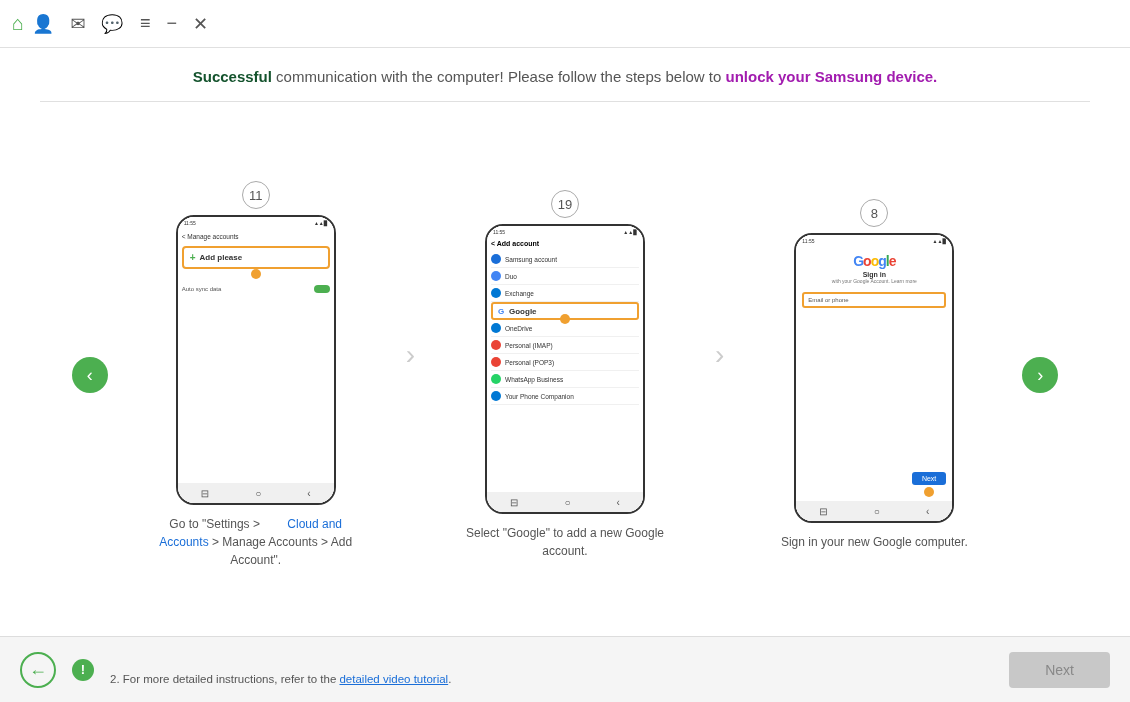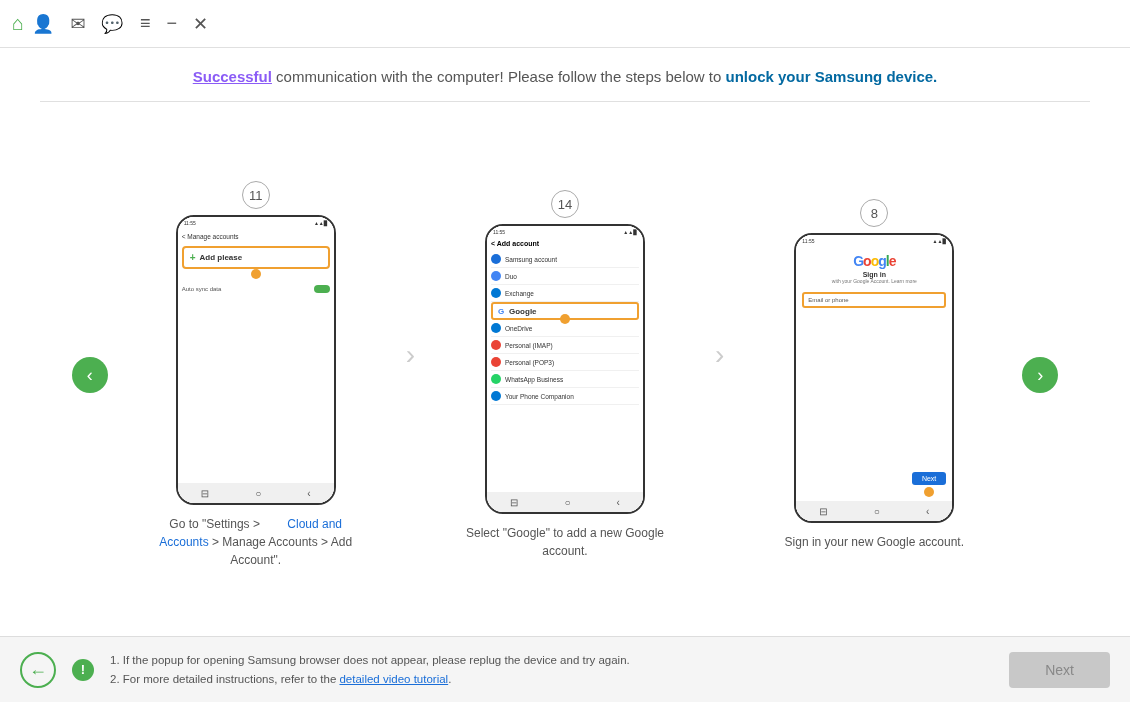--- a/index.html
+++ b/index.html
@@ -334,21 +334,21 @@
     <span>💬</span>
     <span>≡</span>
     <span>−</span>
     <span>✕</span>
   </div>
 </div>
 
 <div class="main-content">
 
   <div class="subtitle">
-    <span style="color:#555;"><span style="color:#8b5cf6;font-weight:bold;text-decoration:underline;">Successful</span> communication with the computer! Please follow the steps below to </span><span style="color:#0369a1;font-weight:bold;">unlock your Samsung device.</span>
+    <span style="color:#555;"><span style="color:#14532d;font-weight:bold;">Successful</span> communication with the computer! Please follow the steps below to </span><span style="color:#a21caf;font-weight:bold;">unlock your Samsung device.</span>
   </div>
 
   <div class="divider"></div>
 
   <div class="steps-container">
 
     <button class="nav-arrow">‹</button>
 
     <div class="step-item">
       <div class="step-number">11</div>
@@ -382,21 +382,21 @@
         </div>
       </div>
       <div class="step-description">
         Go to "Settings &gt; <span style="color:#1a6ed8;margin-left:24px;">Cloud and Accounts</span> &gt; Manage Accounts &gt; Add Account".
       </div>
     </div>
 
     <div class="arrow-between">›</div>
 
     <div class="step-item">
-      <div class="step-number">14</div>
+      <div class="step-number">19</div>
       <div class="phone-mockup">
         <div class="phone-screen">
           <div class="phone-status-bar">
             <span>11:55</span>
             <span>▲▲▉</span>
           </div>
           <div class="screen14">
             <div class="screen14-header">
               <span>&lt; Add account</span>
             </div>
@@ -478,30 +478,30 @@
             <button class="next-btn-phone" style="position:static;margin-bottom:2px;">Next</button>
             <div style="width:10px;height:10px;border-radius:50%;background:#f0a030;"></div>
           </div>
           <div class="phone-bottom-bar">
             <span>⊟</span>
             <span>○</span>
             <span>‹</span>
           </div>
         </div>
       </div>
-      <div class="step-description">Sign in your new Google account.</div>
+      <div class="step-description">Sign in your new Google computer.</div>
     </div>
 
     <button class="nav-arrow">›</button>
 
   </div>
 
 </div>
 
 <div class="bottom-bar">
   <button class="back-btn">←</button>
   <div class="info-icon">!</div>
   <div class="info-text">
-    <span>1. If the popup for opening Samsung browser does not appear, please replug the device and try again.</span><br>
+    <br>
     <span>2. For more detailed instructions, refer to the </span><a href="#">detailed video tutorial</a>.
   </div>
   <button class="next-btn-main">Next</button>
 </div>
 
 </body></html>

